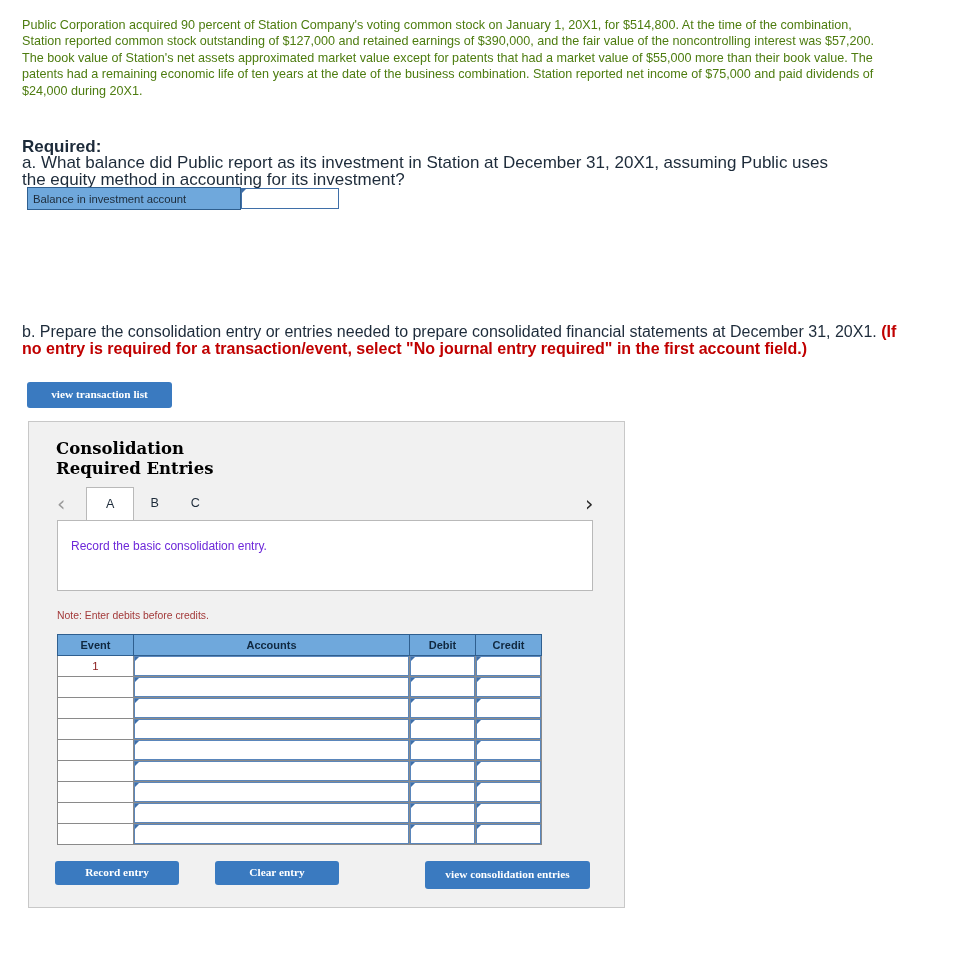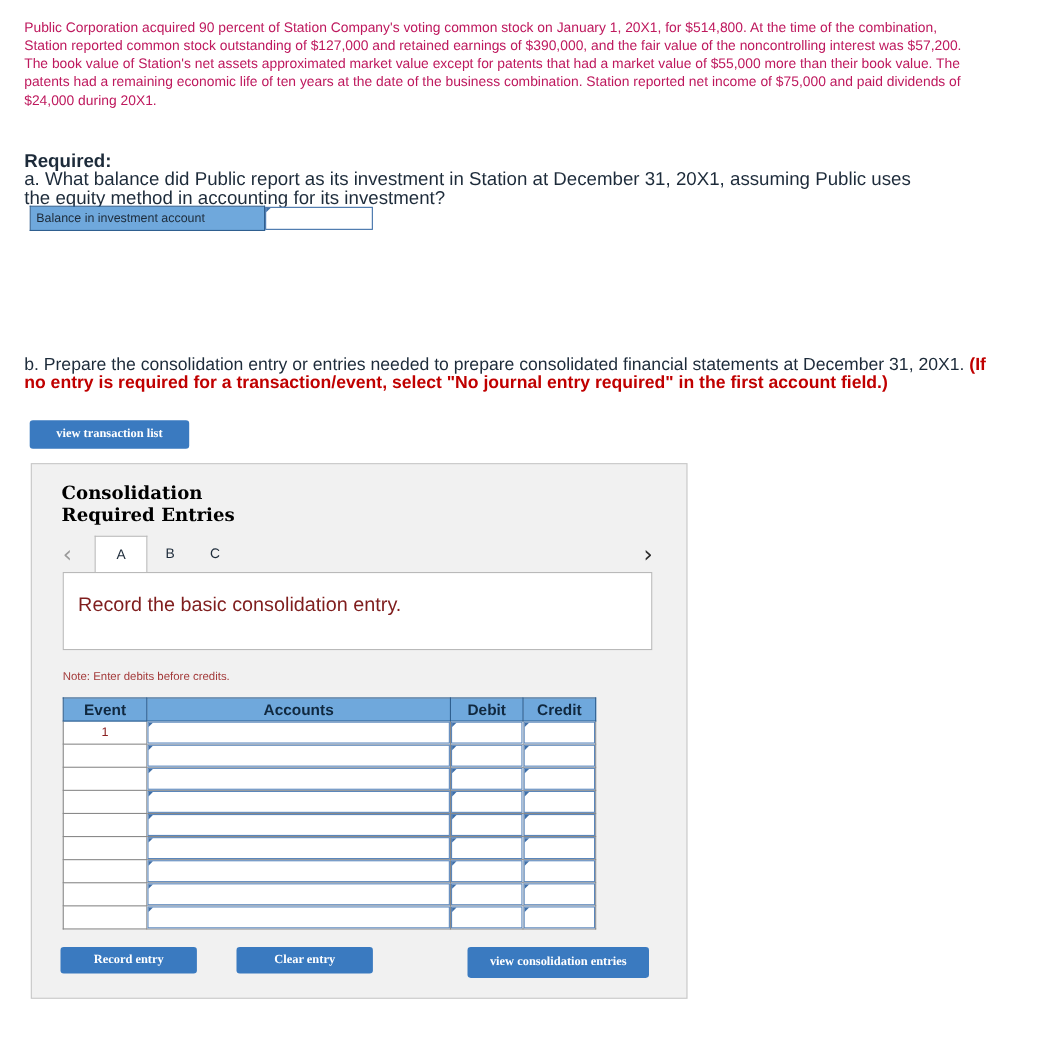--- a/index.html
+++ b/index.html
@@ -17,21 +17,21 @@
     overflow: hidden;
   }
   .page { position: relative; width: 962px; height: 967px; }
 
   
   .problem {
     position: absolute;
     left: 22px; top: 17px; width: 868px;
     font-size: 12.6px;
     line-height: 16.4px;
-    color: #be185d;
+    color: #4d7c0f;
   }
   .required-block {
     position: absolute;
     left: 22px; top: 119px; width: 830px;
     font-size: 17px;
     line-height: 16.4px;
     margin-top: 20px;
   }
   .required-title { font-weight: bold; display: block; }
   .qa { display: block; }
@@ -174,42 +174,42 @@
     position: absolute;
     left: 28px; top: 98px;
     width: 536px; height: 71px;
     background: #ffffff;
     border: 1px solid #b9b9b9;
     box-sizing: border-box;
   }
   .instr-text {
     position: absolute;
     left: 13px; top: 18px;
-    font-size: 18px;
-    color: #7f1d1d;
+    font-size: 12px;
+    color: #6d28d9;
   }
   .note {
     position: absolute;
     left: 28px; top: 188px;
     font-size: 10.4px;
     color: #a33a3a;
   }
 
   
   .jtable {
     position: absolute;
     left: 28px; top: 212px;
     border-collapse: collapse;
     border-spacing: 0;
     table-layout: fixed;
   }
   .jtable th {
     background: #6fa8dc;
     border: 1px solid #2f5f8f;
-    font-size: 14px;
+    font-size: 11px;
     font-weight: bold;
     color: #10283f;
     height: 20px;
     padding: 0;
     text-align: center;
   }
   .jtable td {
     border: 1px solid #8a8a8a;
     background: #ffffff;
     height: 20px;

